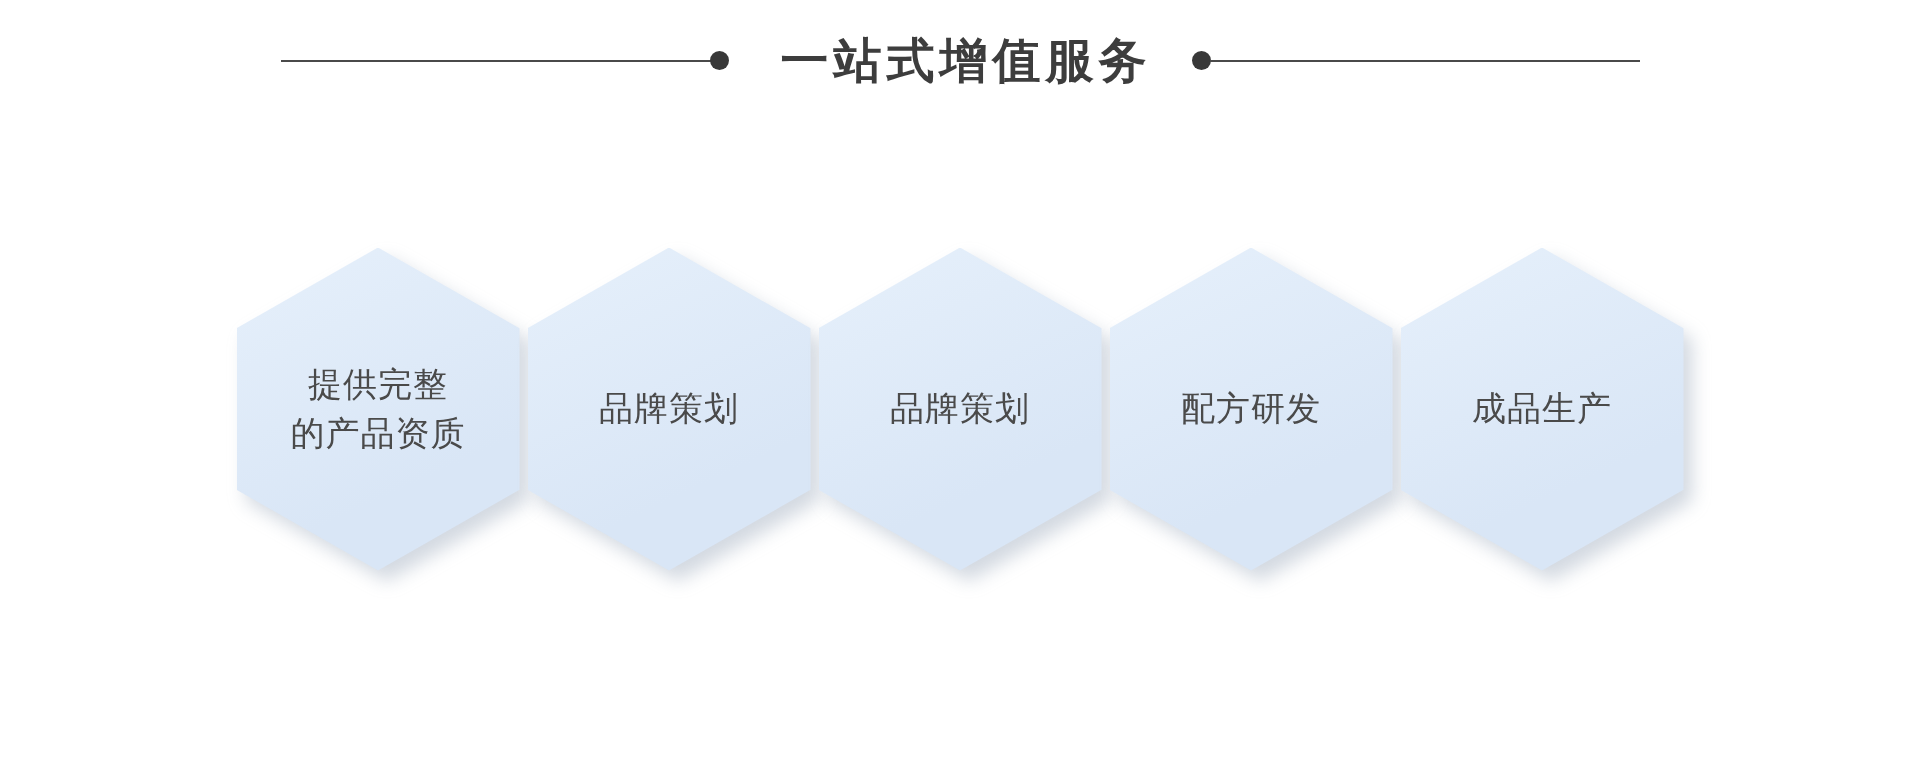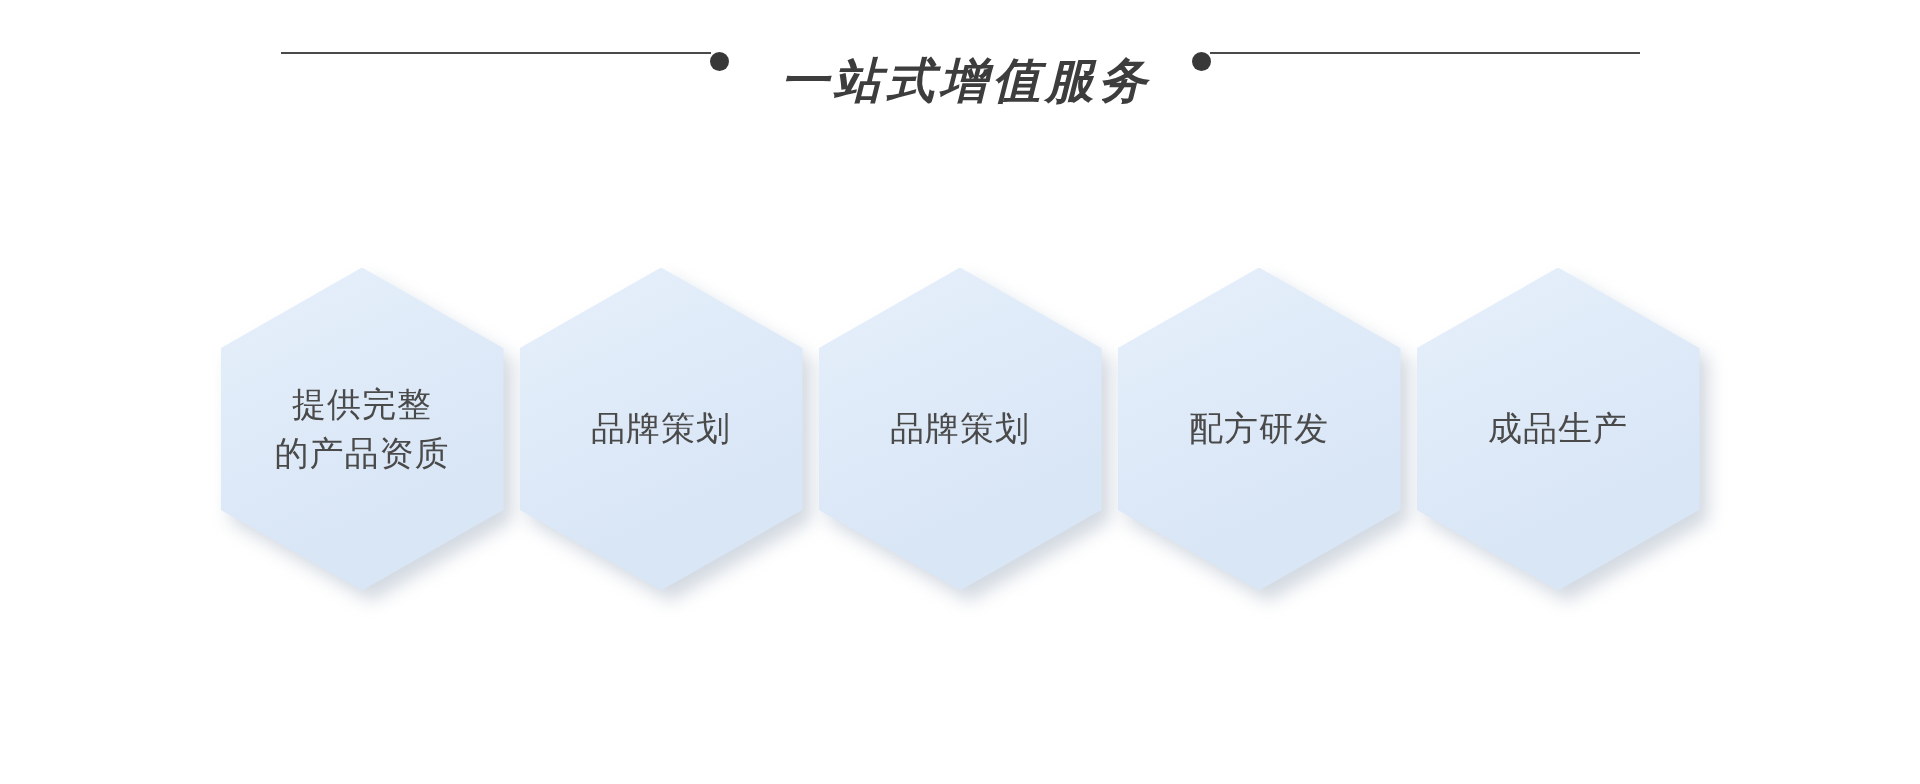--- a/index.html
+++ b/index.html
@@ -24,24 +24,23 @@
     overflow: hidden;
   }
   .slide {
     position: relative;
     width: 1920px;
     height: 784px;
   }
   
   .header {
     display: flex;
-    align-items: flex-start;
+    align-items: center;
     justify-content: center;
-    padding-top: 52px;
-    font-style: italic;
+    padding-top: 32px;
   }
   .rule {
     width: 430px;
     height: 2px;
     background: var(--rule);
   }
   .dot {
     width: 19px;
     height: 19px;
     border-radius: 50%;
@@ -57,21 +56,21 @@
     color: var(--title);
     letter-spacing: 5px;
     line-height: 1.2;
     white-space: nowrap;
   }
   
   .hex-row {
     display: flex;
     justify-content: center;
     align-items: flex-start;
-    gap: 16px;
+    gap: 8px;
     margin-top: 158px;
   }
   .hex-wrap {
     filter: drop-shadow(9px 11px 9px rgba(130, 145, 170, 0.35));
   }
   .hex {
     width: 283px;
     height: 323px;
     background: linear-gradient(155deg, var(--hex-fill-light) 0%, var(--hex-fill) 70%);
     clip-path: polygon(50% 0%, 100% 25%, 100% 75%, 50% 100%, 0% 75%, 0% 25%);

